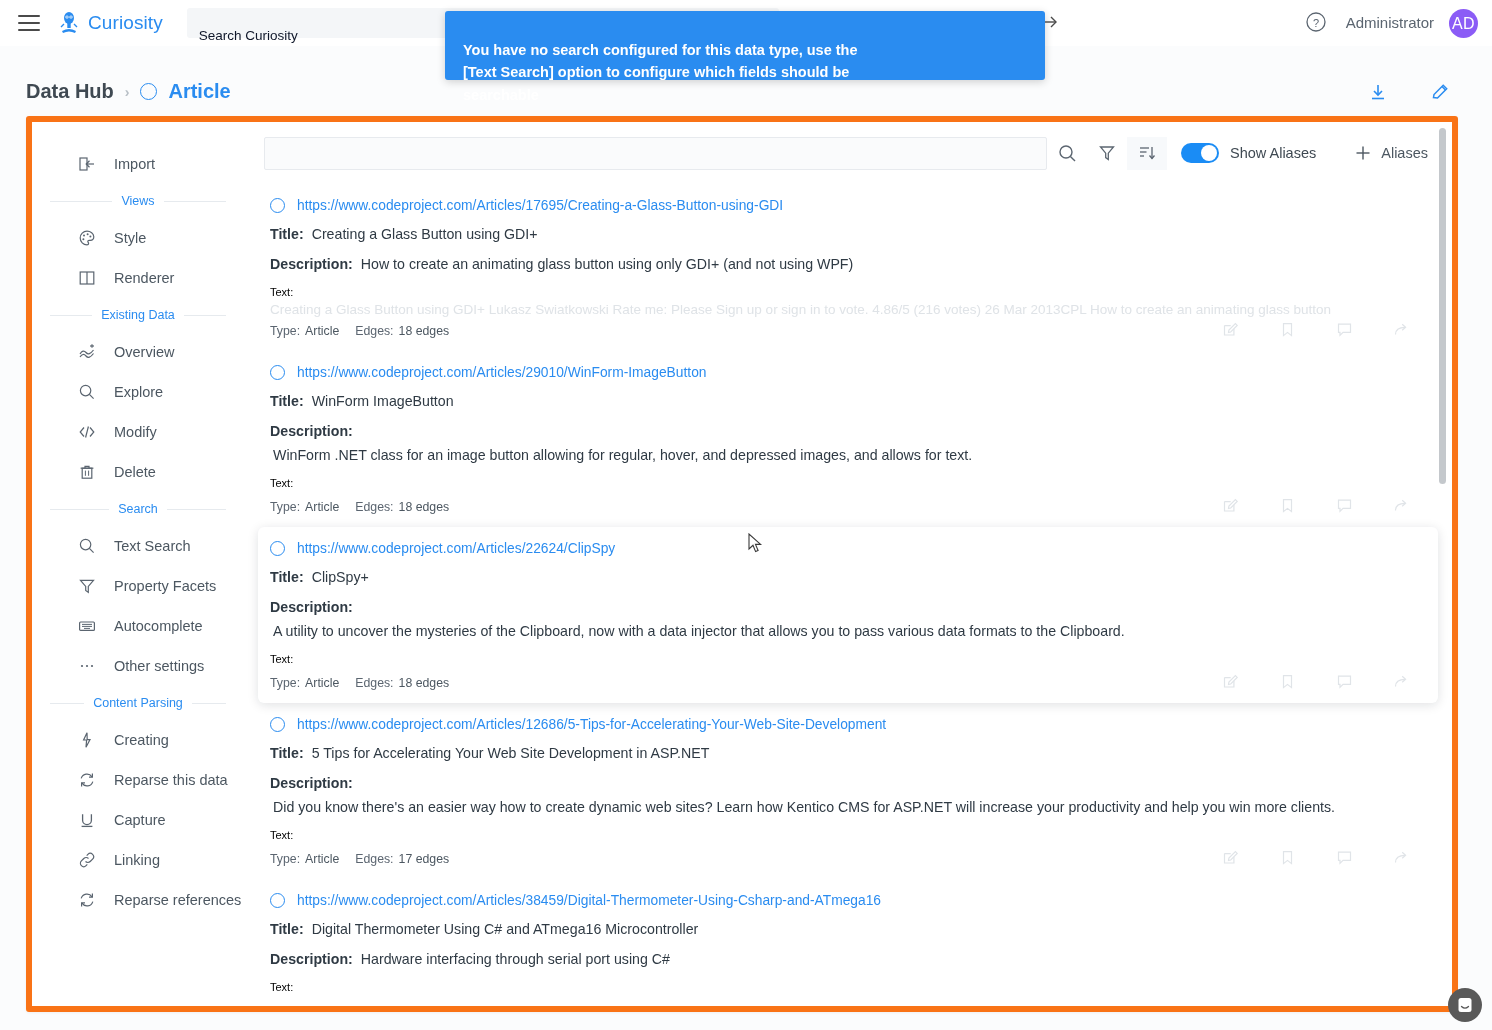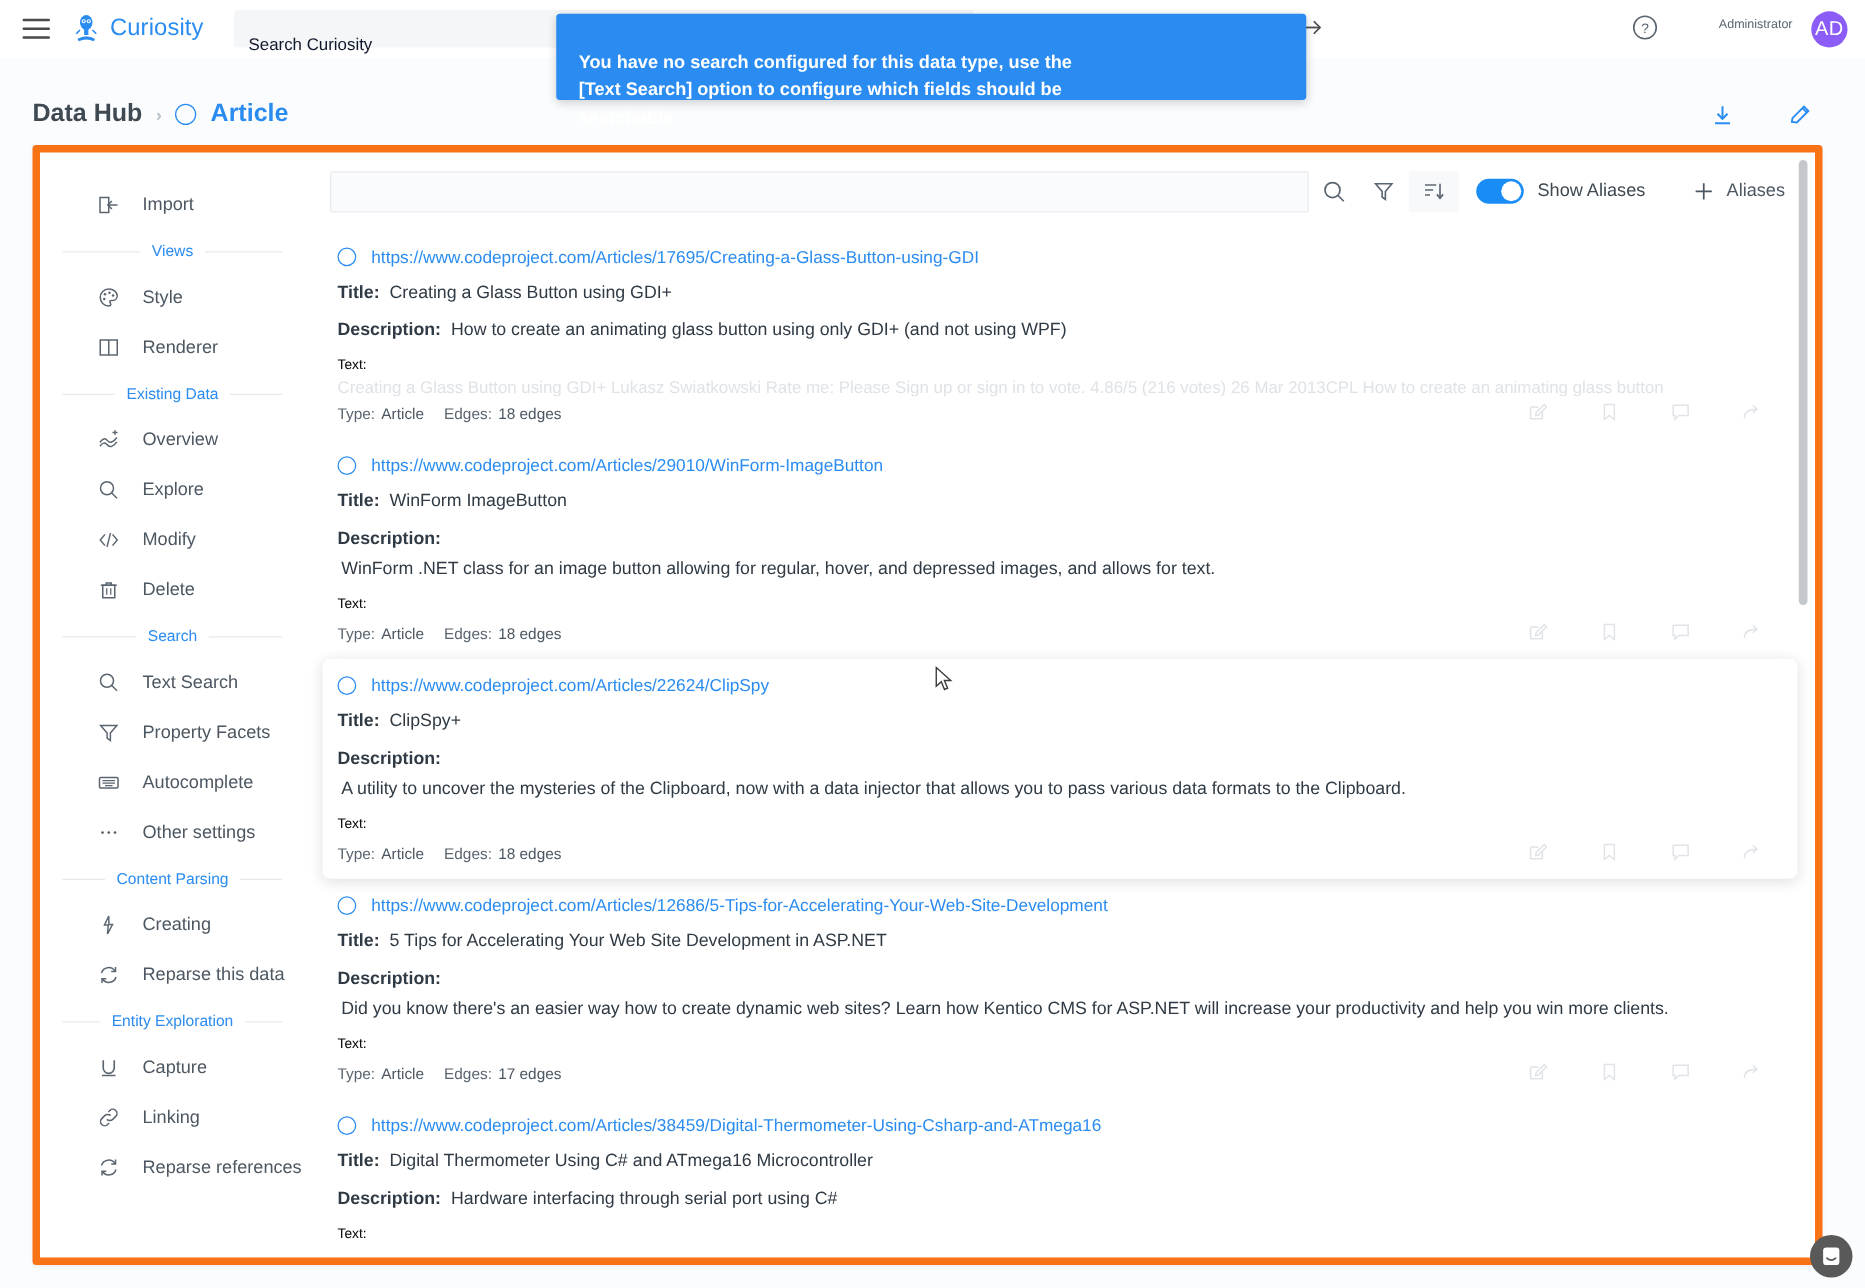--- a/index.html
+++ b/index.html
@@ -28,21 +28,21 @@
     margin-left: 24px; width: 592px; height: 30px; background: #f4f6f8;
     border-radius: 3px; display: flex; align-items: center; padding: 0 12px;
     font-size: 13.5px; color: #b0b6bd;
   }
   .hdr-search-label {
     position: absolute; left: 925px; top: 12px; display: flex; align-items: center;
     gap: 7px; font-size: 14px; color: #7b8591;
   }
   .hdr-arrow { position: absolute; left: 1040px; top: 12px; color: #4a4a4a; }
   .help-icon { position: absolute; right: 165px; top: 11px; cursor: pointer; }
-  .admin-name { position: absolute; right: 58px; top: 14px; font-size: 10px; color: #5b6570; }
+  .admin-name { position: absolute; right: 58px; top: 14px; font-size: 15px; color: #5b6570; }
   .avatar {
     position: absolute; right: 14px; top: 9px; width: 29px; height: 29px; border-radius: 50%;
     background: #8b5cf6; color: #fff; font-size: 16px; display: flex;
     align-items: center; justify-content: center; letter-spacing: .3px;
   }
 
   
   .toast {
     position: absolute; left: 445px; top: 11px; width: 600px; height: 69px;
     background: #2a8cf0; color: #ffffff; border-radius: 3px; z-index: 40;
@@ -364,25 +364,20 @@
           <span class="nic">
             <svg width="18" height="18" viewBox="0 0 18 18">
               <path d="M3.2 7.4A6 6 0 0 1 14 5.8" fill="none" stroke="#5b6570" stroke-width="1.2"></path>
                 <polyline points="14.4,2.6 14.4,6.1 11,6.1" fill="none" stroke="#5b6570" stroke-width="1.2"></polyline>
                 <path d="M14.8 10.6A6 6 0 0 1 4 12.2" fill="none" stroke="#5b6570" stroke-width="1.2"></path>
                 <polyline points="3.6,15.4 3.6,11.9 7,11.9" fill="none" stroke="#5b6570" stroke-width="1.2"></polyline>
             </svg>
           </span>
       <span>Reparse this data</span>
         </div>
-        <div class="nav-group">
-          <span class="line"></span>
-      <span class="gl">Entity Exploration</span>
-      <span class="line"></span>
-        </div>
         <div class="nav-item">
           <span class="nic">
             <svg width="18" height="18" viewBox="0 0 18 18">
               <path d="M4.6 3.2v6.1a4.4 4.4 0 0 0 8.8 0V3.2" fill="none" stroke="#5b6570" stroke-width="1.3"></path>
                 <line x1="3.6" y1="15.4" x2="14.4" y2="15.4" stroke="#5b6570" stroke-width="1.3"></line>
             </svg>
           </span>
       <span>Capture</span>
         </div>
         <div class="nav-item">

